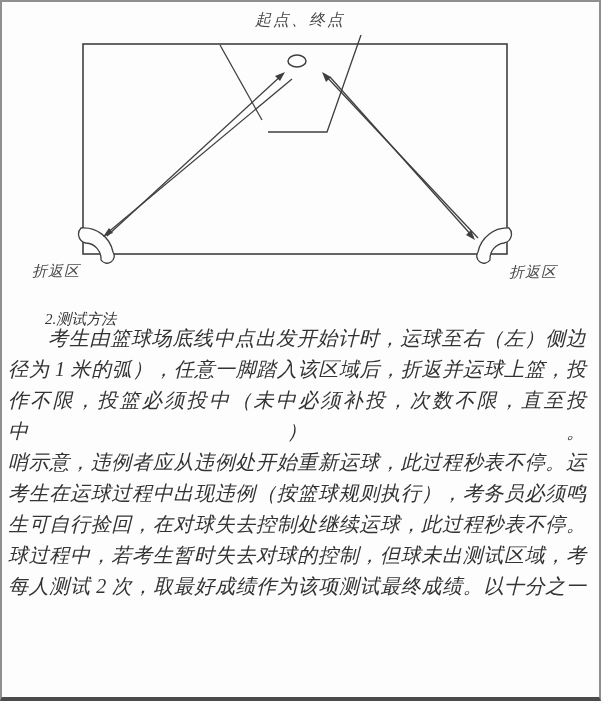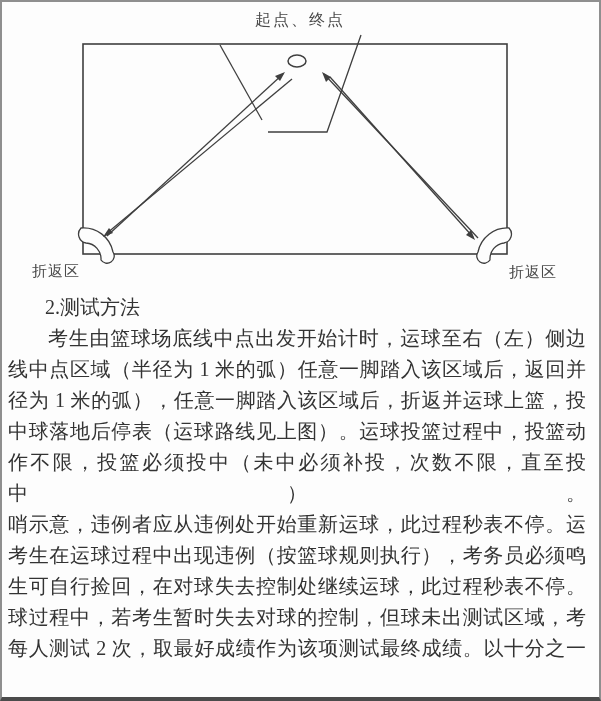--- a/index.html
+++ b/index.html
@@ -6,34 +6,35 @@
   .page {
     position:relative;
     width:601px; height:701px;
     box-sizing:border-box;
     background:#fdfdfd;
     border:2px solid #8f8f8f;
     border-bottom:4px solid #4b4b4b;
     overflow:hidden;
     color:#333333;
     font-family:"Liberation Serif", serif;
+    font-style:italic;
   }
   .diagram {
     position:absolute; top:0; left:-2px;
     width:601px; height:286px;
   }
   .diagram text {
     font-family:"Liberation Sans", sans-serif;
     fill:#4a4a4a;
   }
   .dg-label-main { font-size:16px; letter-spacing:2px; }
   .dg-label-zone { font-size:15px; letter-spacing:1px; }
   .heading {
-    position:absolute; top:290px; left:7px; right:7px;
-    font-size:20px; line-height:31px;
+    position:absolute; top:302px; left:7px; right:7px;
+    font-size:15px; line-height:31px;
     text-indent:36px;
     color:#333333;
   }
   .bodytext {
     position:absolute; top:321px; left:6px; right:13px;
   }
   .bodytext .line {
     font-size:20px; line-height:31px;
     text-align:justify;
     text-align-last:justify;
@@ -73,23 +74,21 @@
     <polygon points="475,238 466,233 471,228" fill="#3f3f3f"></polygon>
 
     <text x="32" y="274" class="dg-label-zone">折返区</text>
     <text x="509" y="275" class="dg-label-zone">折返区</text>
   </svg>
 
   <div class="heading">2.测试方法</div>
 
   <div class="bodytext">
     <div class="line first">考生由篮球场底线中点出发开始计时，运球至右（左）侧边</div>
-    <div class="line">线中点区域（半径为 1 米的弧）任意一脚踏入该区域后，返回并</div>
     <div class="line">径为 1 米的弧），任意一脚踏入该区域后，折返并运球上篮，投</div>
-    <div class="line">中球落地后停表（运球路线见上图）。运球投篮过程中，投篮动</div>
     <div class="line">作不限，投篮必须投中（未中必须补投，次数不限，直至投中）。</div>
     <div class="line">哨示意，违例者应从违例处开始重新运球，此过程秒表不停。运</div>
     <div class="line">考生在运球过程中出现违例（按篮球规则执行），考务员必须鸣</div>
     <div class="line">生可自行捡回，在对球失去控制处继续运球，此过程秒表不停。</div>
     <div class="line">球过程中，若考生暂时失去对球的控制，但球未出测试区域，考</div>
     <div class="line">每人测试 2 次，取最好成绩作为该项测试最终成绩。以十分之一</div>
   </div>
 
 </div>
 

